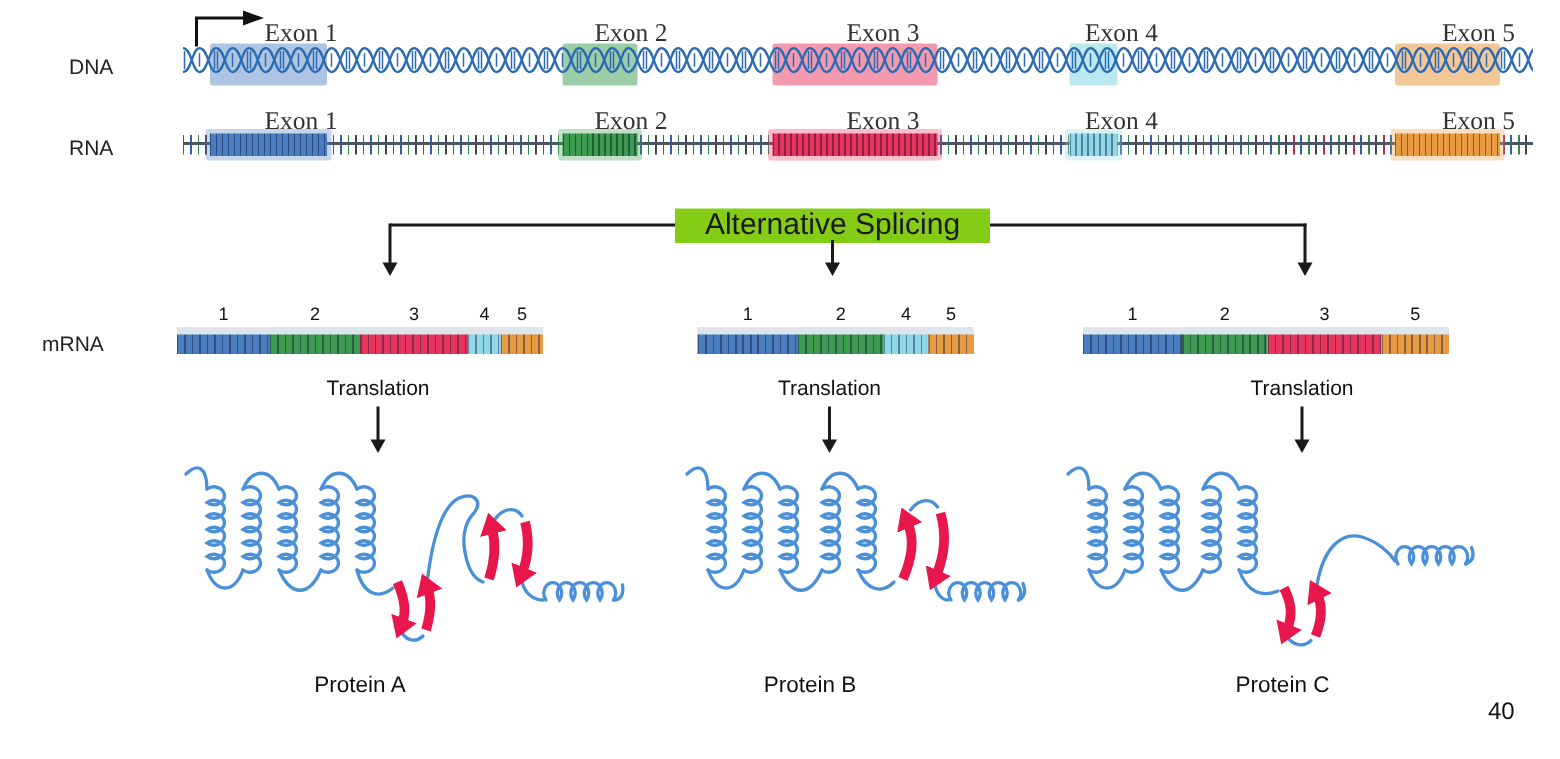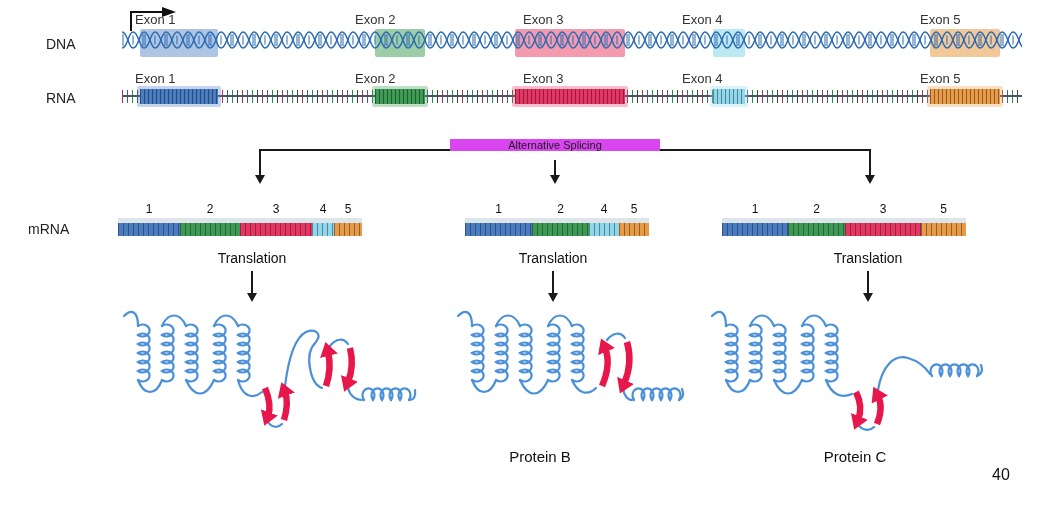--- a/index.html
+++ b/index.html
@@ -1,28 +1,28 @@
 <!DOCTYPE html>
 <html style="--exon1: #4a7dc0; --exon2: #3c9b50; --exon3: #e8355f; --exon4: #8fd8ea; --exon5: #e99b43; --strand: #2c6bb3; --protein: #4a90d9; --beta-arrow: #e8174b;"><head>
 <meta charset="utf-8">
 <style>
   * { margin:0; padding:0; box-sizing:border-box; }
   body { background:#ffffff; font-family:"Liberation Sans", sans-serif; }
   .canvas { position:relative; width:1040px; height:506px; background:#ffffff; overflow:hidden; }
 
   .row-label { position:absolute; font-size:14px; color:#222; }
-  .exon-label { position:absolute; width:90px; text-align:left; font-size:13px; color:#333; }
+  .exon-label { position:absolute; width:90px; text-align:right; font-size:17px; color:#333;font-family:Liberation Serif, serif; }
 
   .hline { position:absolute; height:2px; background:#1a1a1a; }
   .vline { position:absolute; width:2px; background:#1a1a1a; }
   .arrowhead-down { position:absolute; width:0; height:0;
     border-left:5px solid transparent; border-right:5px solid transparent;
     border-top:9px solid #1a1a1a; }
   .splicing-text { position:absolute; left:450px; top:139px; width:210px; text-align:center;
-    font-size:11px; color:#1a1a1a; background:#d946ef; }
+    font-size:20px; color:#1a1a1a; background:#84cc16; }
 
   
   .rna-strip { position:absolute; left:122px; top:90px; width:900px; height:13px;
     background-image:
       linear-gradient(to bottom, rgba(0,0,0,0) 5px, #4a5668 5px, #4a5668 7px, rgba(0,0,0,0) 7px),
       repeating-linear-gradient(90deg,
         #b03050 0, #b03050 1px, rgba(0,0,0,0) 1px, rgba(0,0,0,0) 5px,
         #2f5fae 5px, #2f5fae 6px, rgba(0,0,0,0) 6px, rgba(0,0,0,0) 10px,
         #2d8a4e 10px, #2d8a4e 11px, rgba(0,0,0,0) 11px, rgba(0,0,0,0) 15px,
         #444444 15px, #444444 16px, rgba(0,0,0,0) 16px, rgba(0,0,0,0) 20px);
@@ -265,18 +265,19 @@
       <path class="chain" d="M172 86 C176 62 188 50 202 54 C212 57 220 64 224 70"></path>
       <use class="chain" href="#hcoil" x="226" y="72"></use>
       <path class="chain" d="M271 72 C276 70 277 66 275 61"></path>
     </g>
     <g>
       <path class="beta" d="M150 88 C155 98 156 106 152 116" marker-end="url(#rhead)"></path>
       <path class="beta" d="M171 120 C175 110 176 100 172 92" marker-end="url(#rhead)"></path>
     </g>
   </svg>
 
+  <span class="protein-label" style="left:170px;">Protein A</span>
   <span class="protein-label" style="left:470px;">Protein B</span>
   <span class="protein-label" style="left:785px;">Protein C</span>
 
   <span class="page-num">40</span>
 
 </div>
 
 </body></html>

